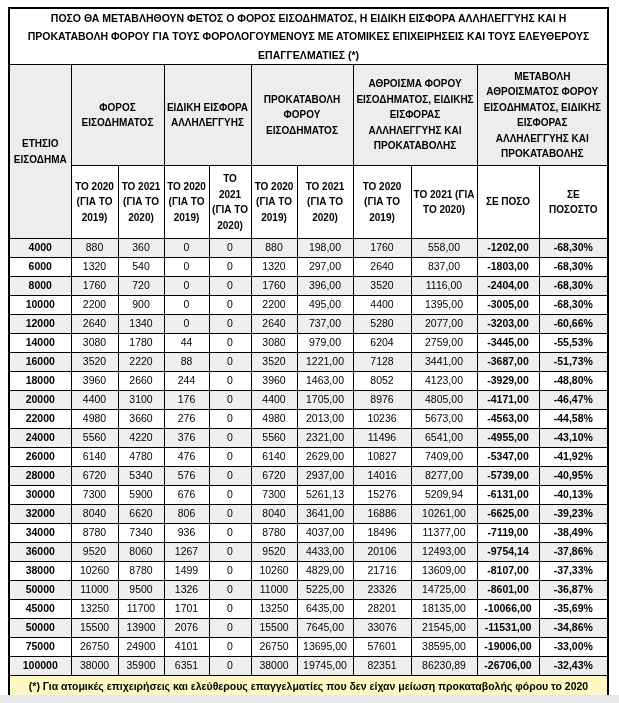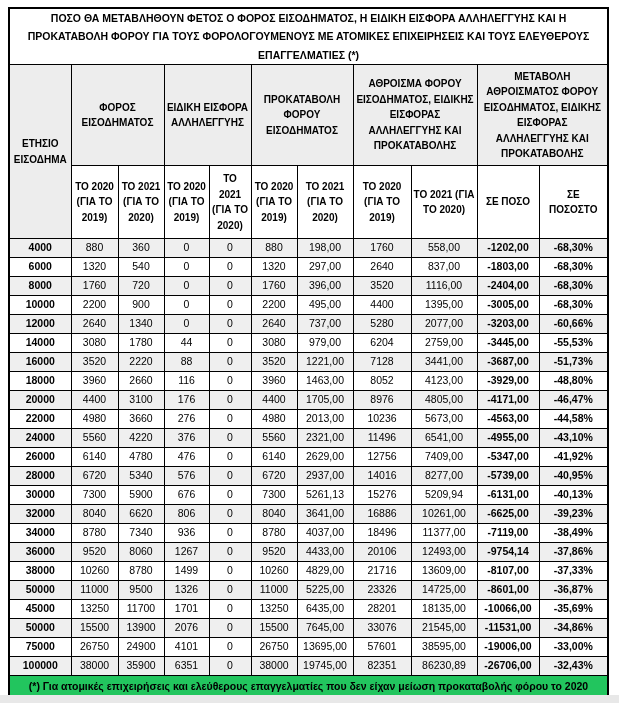--- a/index.html
+++ b/index.html
@@ -42,21 +42,21 @@
   }
   tr.year-row th{
     height:72px;font-weight:bold;font-size:10px;line-height:1.55;
     background:#fff;
   }
   tbody td{height:18px;line-height:1.1;background:#fff;}
   tbody tr.stripe td{background:var(--stripe);}
   tbody td.b{font-weight:bold;}
   td.footnote-cell{
     height:20px;text-align:left;font-weight:bold;font-size:10px;
-    padding:0 4px;background:#22c55e;
+    padding:0 4px;background:#fef9c3;
   }
   .bottom-band{
     position:absolute;left:0;bottom:0;width:619px;height:8px;
     background:var(--band);
   }
 </style>
 </head>
 <body>
 
 <div class="page">
@@ -188,21 +188,21 @@
           <td>1221,00</td>
           <td>7128</td>
           <td>3441,00</td>
           <td class="b">-3687,00</td>
           <td class="b">-51,73%</td>
         </tr>
         <tr>
           <td class="b">18000</td>
           <td>3960</td>
           <td>2660</td>
-          <td>116</td>
+          <td>244</td>
           <td>0</td>
           <td>3960</td>
           <td>1463,00</td>
           <td>8052</td>
           <td>4123,00</td>
           <td class="b">-3929,00</td>
           <td class="b">-48,80%</td>
         </tr>
         <tr class="stripe">
           <td class="b">20000</td>
@@ -244,21 +244,21 @@
           <td class="b">-43,10%</td>
         </tr>
         <tr>
           <td class="b">26000</td>
           <td>6140</td>
           <td>4780</td>
           <td>476</td>
           <td>0</td>
           <td>6140</td>
           <td>2629,00</td>
-          <td>12756</td>
+          <td>10827</td>
           <td>7409,00</td>
           <td class="b">-5347,00</td>
           <td class="b">-41,92%</td>
         </tr>
         <tr class="stripe">
           <td class="b">28000</td>
           <td>6720</td>
           <td>5340</td>
           <td>576</td>
           <td>0</td>

